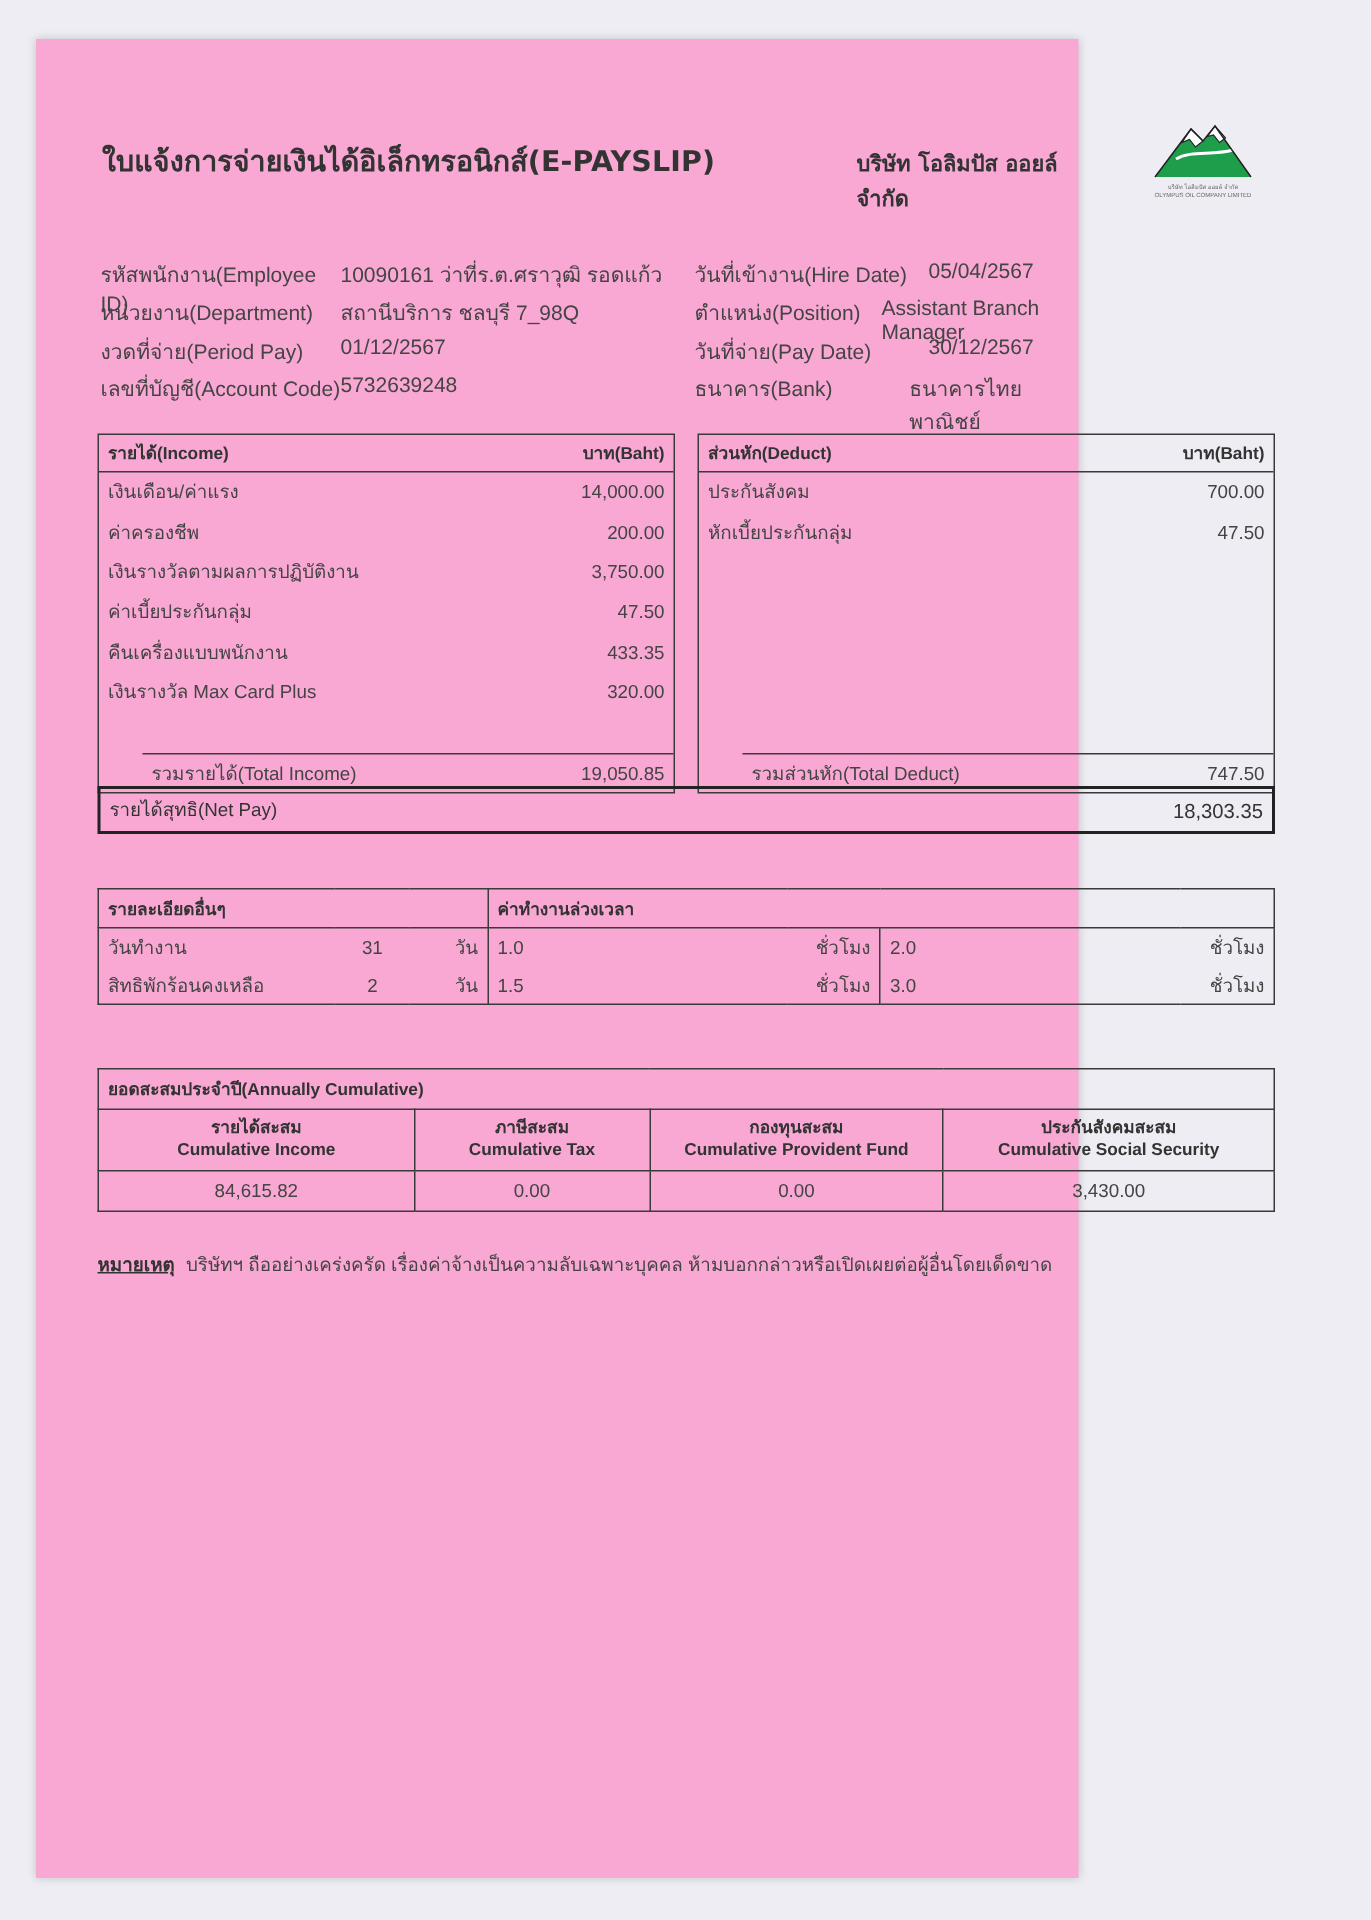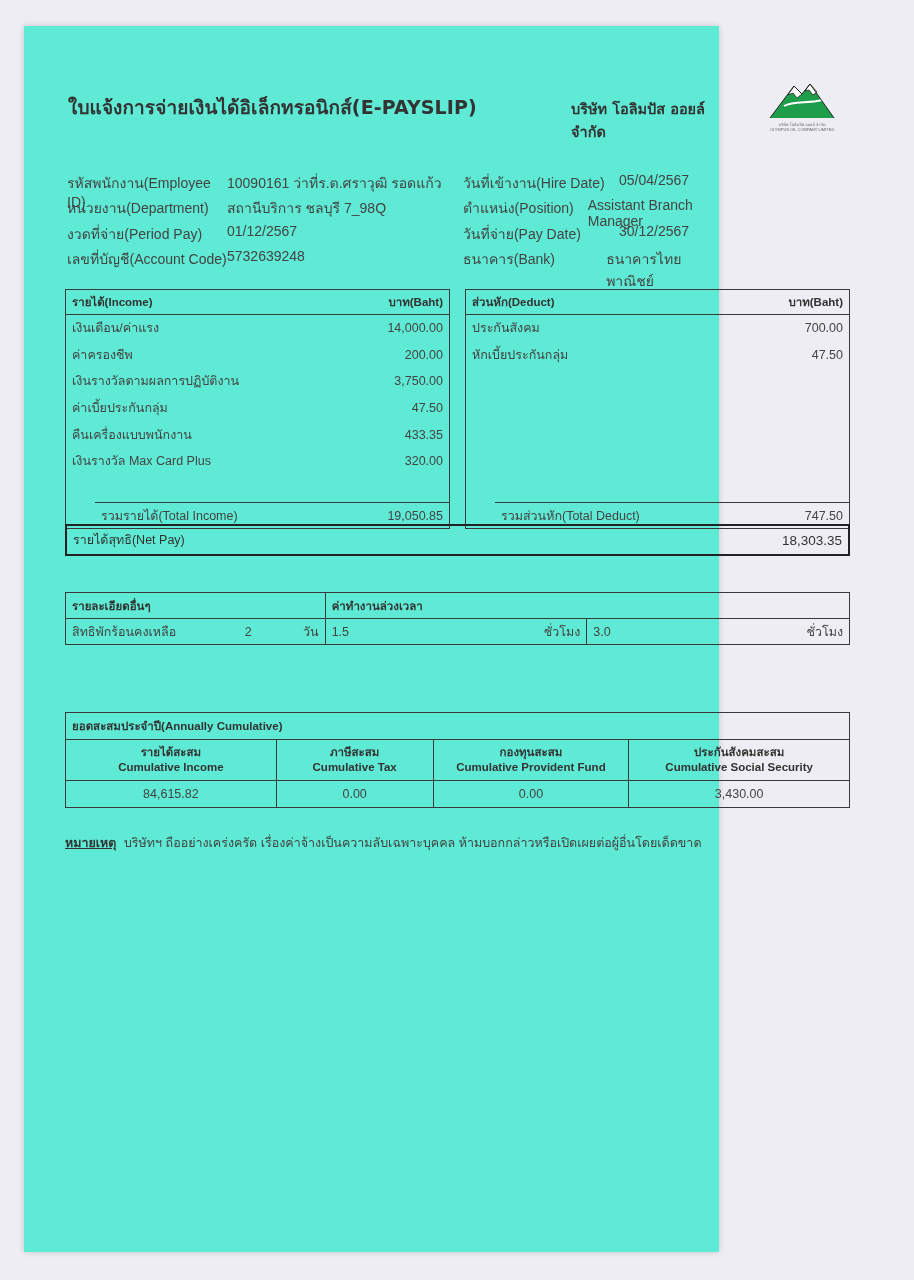--- a/index.html
+++ b/index.html
@@ -8,21 +8,21 @@
     background: #eeedf3;
     font-family: "Liberation Sans", "DejaVu Sans", sans-serif;
     color: #333;
     position: relative;
     overflow: hidden;
   }
   .page {
     position: absolute;
     left: 24px; top: 26px;
     width: 695px; height: 1226px;
-    background: #5eead4;
+    background: #f9a8d4;
     box-shadow: 0 0 6px rgba(0,0,0,0.18);
   }
   .title {
     position: absolute; left: 44px; top: 66px;
     font-size: 19px; font-weight: bold; color: #333;
     font-family: "DejaVu Sans", sans-serif;
     letter-spacing: 0.1px;
   }
   .company {
     position: absolute; left: 547px; top: 71px;
@@ -230,20 +230,29 @@
         <col style="width:52px">
       <col style="width:200px">
         <col style="width:62px">
       <col style="width:200px">
         <col style="width:63px">
     </colgroup>
     <tbody>
         <tr class="hd">
       <td colspan="3">รายละเอียดอื่นๆ</td>
       <td colspan="4">ค่าทำงานล่วงเวลา</td>
+    </tr>
+    <tr>
+      <td class="nob-r nob-b">วันทำงาน</td>
+      <td class="nob-l nob-r nob-b c">31</td>
+      <td class="nob-l nob-b r">วัน</td>
+      <td class="nob-r nob-b">1.0</td>
+      <td class="nob-l nob-b r">ชั่วโมง</td>
+      <td class="nob-r nob-b">2.0</td>
+      <td class="nob-l nob-b r">ชั่วโมง</td>
     </tr>
     <tr>
       <td class="nob-r nob-t">สิทธิพักร้อนคงเหลือ</td>
       <td class="nob-l nob-r nob-t c">2</td>
       <td class="nob-l nob-t r">วัน</td>
       <td class="nob-r nob-t">1.5</td>
       <td class="nob-l nob-t r">ชั่วโมง</td>
       <td class="nob-r nob-t">3.0</td>
       <td class="nob-l nob-t r">ชั่วโมง</td>
     </tr>

